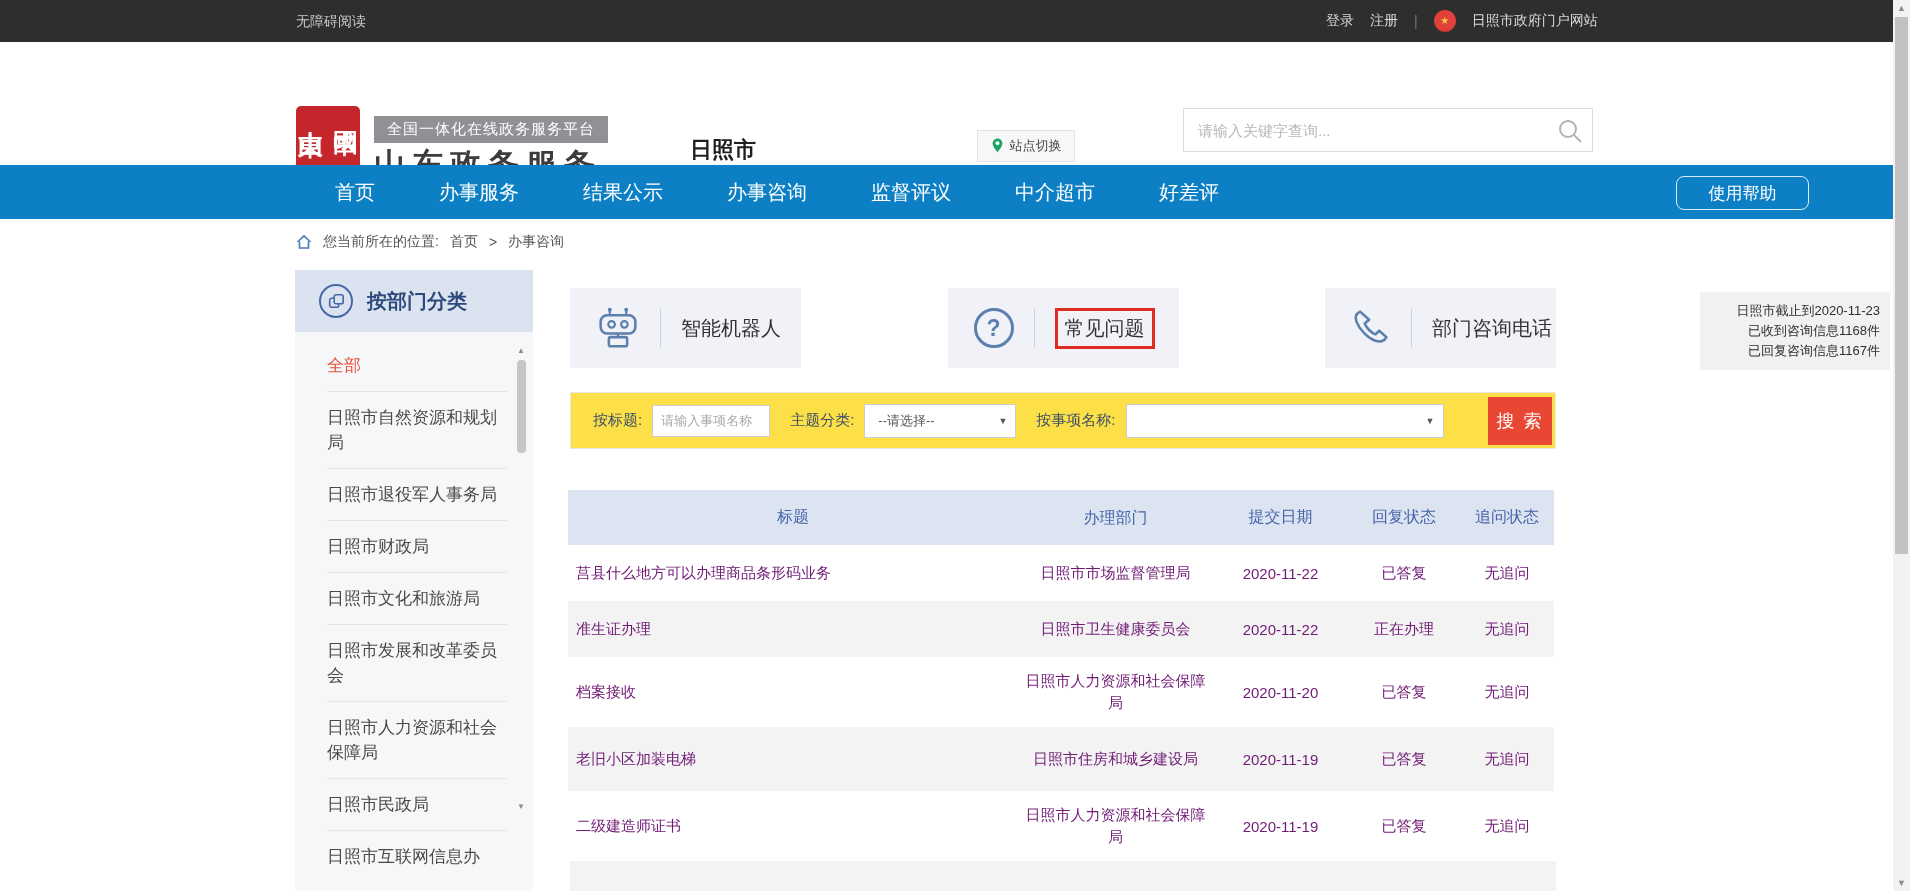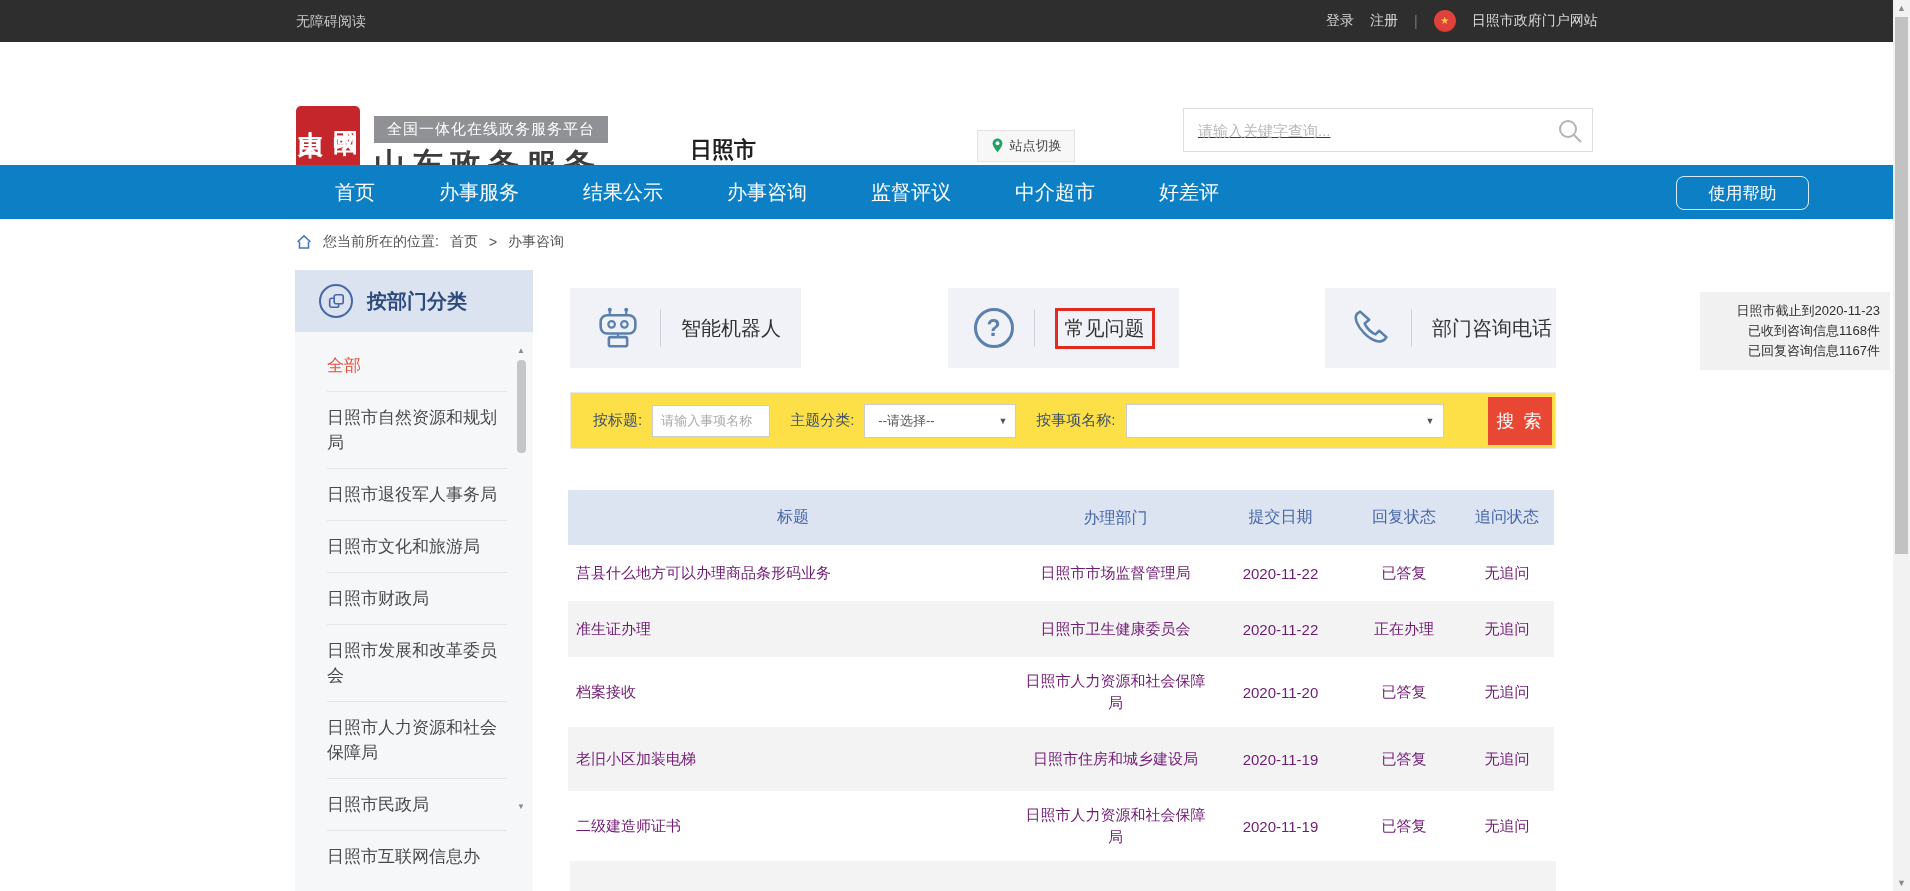--- a/index.html
+++ b/index.html
@@ -20,22 +20,22 @@
   .seal { position:absolute; left:296px; top:64px; width:64px; height:78px; background:#c4262b; border-radius:5px;
           display:flex; flex-direction:row-reverse; justify-content:center; gap:2px; padding-top:4px;
           font-family:"DejaVu Serif",serif; font-weight:bold; color:#fff; }
   .seal span { writing-mode:vertical-rl; font-size:25px; letter-spacing:2px; }
   .badge { position:absolute; left:374px; top:74px; background:#8f9194; color:#fff; font-size:15px; padding:4px 13px; letter-spacing:1px; }
   .brand { position:absolute; left:374px; top:102px; font-size:31px; font-weight:bold; color:#3c3c3c; letter-spacing:7px; }
   .city  { position:absolute; left:690px; top:93px; font-size:22px; font-weight:bold; color:#1f1f1f; }
   .site-switch { position:absolute; left:977px; top:88px; width:98px; height:32px; background:#f7f7f7; border:1px solid #e3e3e3;
                  display:flex; align-items:center; justify-content:center; gap:6px; font-size:13px; color:#444; cursor:pointer; }
   .search-box { position:absolute; left:1183px; top:66px; width:410px; height:44px; border:1px solid #dcdcdc; background:#fff; }
-  .search-box input { width:100%; height:100%; border:0; outline:none; padding:0 44px 0 14px; font-size:15px; color:#4c1d95;
-                      font-family:inherit; background:transparent;text-decoration:underline; }
+  .search-box input { width:100%; height:100%; border:0; outline:none; padding:0 44px 0 14px; font-size:15px; color:#a16207;
+                      font-family:inherit; background:transparent; }
   .search-box input::placeholder { color:#b8b8b8; }
   .search-box .mag { position:absolute; right:8px; top:8px; }
   .radio-row { position:absolute; left:1183px; top:122px; display:flex; align-items:center; gap:22px; font-size:13px; color:#333; }
   .radio { display:flex; align-items:center; gap:6px; cursor:pointer; }
   .rdot { width:14px; height:14px; border-radius:50%; border:1px solid #b0b0b0; background:#fff; position:relative; }
   .radio.checked .rdot { border-color:#777; }
   .radio.checked .rdot::after { content:""; position:absolute; left:3px; top:3px; width:6px; height:6px; border-radius:50%; background:#4a4a4a; }
 
   
   .nav { position:absolute; left:0; top:165px; width:1893px; height:54px; background:#0d80c5; }
@@ -198,22 +198,22 @@
           <rect x="3" y="7" width="10" height="10" rx="2" fill="#dce3f0" stroke="#4668a8" stroke-width="1.8"></rect>
           <rect x="8" y="3" width="10" height="10" rx="2" fill="#dce3f0" stroke="#4668a8" stroke-width="1.8"></rect>
         </svg>
       </span>
       <span class="t">按部门分类</span>
     </div>
     <ul class="side-list">
       <li class="active">全部</li>
       <li>日照市自然资源和规划局</li>
       <li>日照市退役军人事务局</li>
+      <li>日照市财政局</li>
       <li>日照市文化和旅游局</li>
-      <li>日照市财政局</li>
       <li>日照市发展和改革委员会</li>
       <li>日照市人力资源和社会保障局</li>
       <li>日照市民政局</li>
       <li>日照市互联网信息办</li>
     </ul>
     <span class="side-sb-up">▲</span>
     <span class="side-sb-thumb"></span>
     <span class="side-sb-down">▼</span>
   </div>
 

